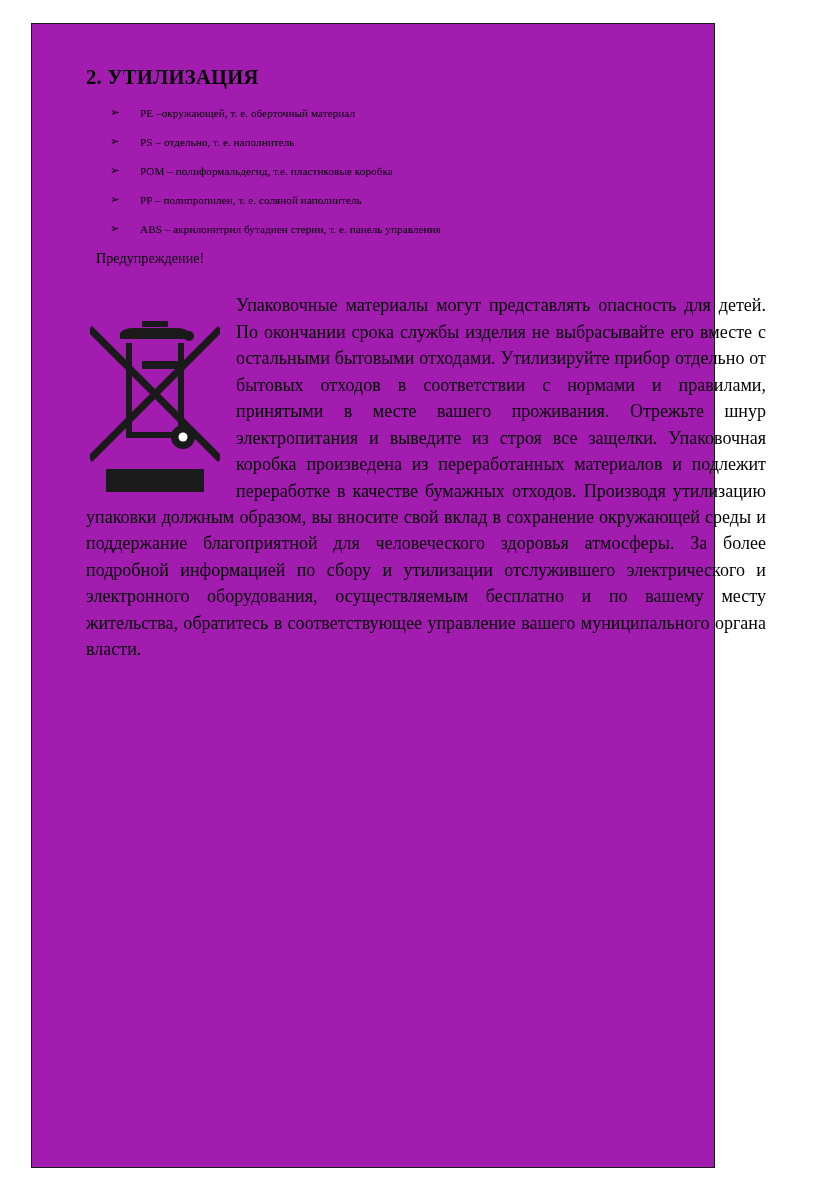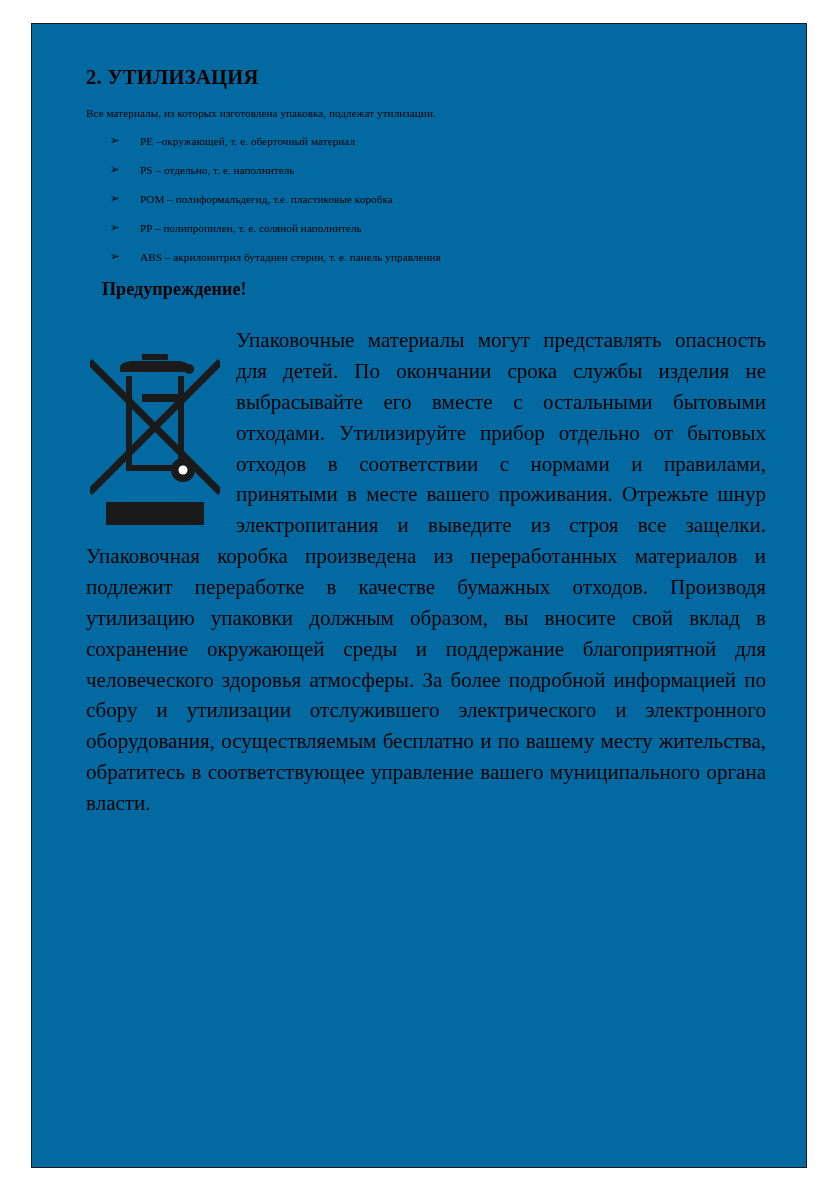--- a/index.html
+++ b/index.html
@@ -14,25 +14,25 @@
     font-family: "Liberation Serif", "DejaVu Serif", serif;
     color: #000000;
     overflow: hidden;
   }
 
   
   .page-frame {
     position: absolute;
     left: 31px;
     top: 23px;
-    width: 776px;
+    width: 684px;
     height: 1145px;
     border: 1.4px solid #1a1a1a;
     box-sizing: border-box;
-    background: #0369a1;
+    background: #a21caf;
   }
 
   .page-body {
     position: absolute;
     left: 54px;
     top: 42px;
     width: 680px;
   }
 
   
@@ -70,23 +70,23 @@
   .material-bullet {
     position: absolute;
     left: 24px;
     top: -1px;
     font-size: 11.5px;
     line-height: 1.25;
   }
 
   
   .warning-heading {
-    font-weight: bold;
-    font-size: 18px;
-    margin: 7px 0 0 16px;
+    font-weight: normal;
+    font-size: 14px;
+    margin: 7px 0 0 10px;
     line-height: 1.2;
     letter-spacing: 0.1px;
   }
 
   
   .figure-wrap {
     float: left;
     width: 150px;
     height: 178px;
     margin: 25px 0 0 0;
@@ -95,21 +95,21 @@
   }
   .weee-svg {
     display: block;
     width: 130px;
     height: 178px;
     margin-left: 4px;
   }
 
   .body-paragraph {
     margin: 25px 0 0 0;
-    font-size: 21px;
+    font-size: 18px;
     line-height: 1.47;
     text-align: justify;
     text-justify: inter-word;
     letter-spacing: 0.02px;
   }
 
   .clearfix::after {
     content: "";
     display: block;
     clear: both;
@@ -117,21 +117,20 @@
 </style>
 </head>
 <body>
 
 <div class="page-frame">
   <div class="page-body">
 
     <h1 class="section-heading">2. УТИЛИЗАЦИЯ</h1>
 
 
-    <p class="intro-line">Все материалы, из которых изготовлена упаковка, подлежат утилизации.</p>
 
     <ul class="material-list">
       <li class="material-item">
         <span class="material-bullet">➢</span>
         <span>PE –окружающей, т. е. оберточный материал</span>
       </li>
       <li class="material-item">
         <span class="material-bullet">➢</span>
         <span>PS – отдельно, т. е. наполнитель</span>
       </li>

